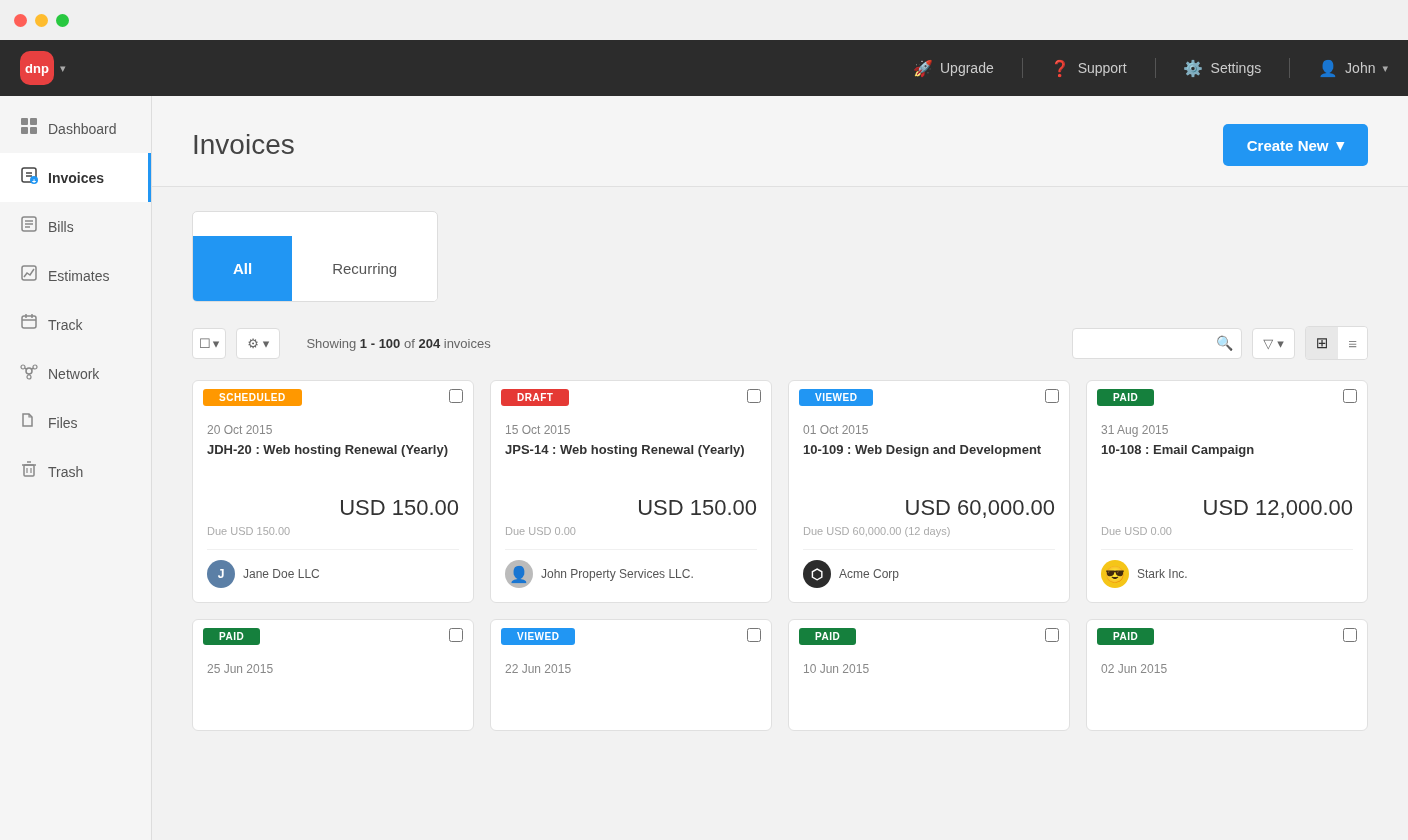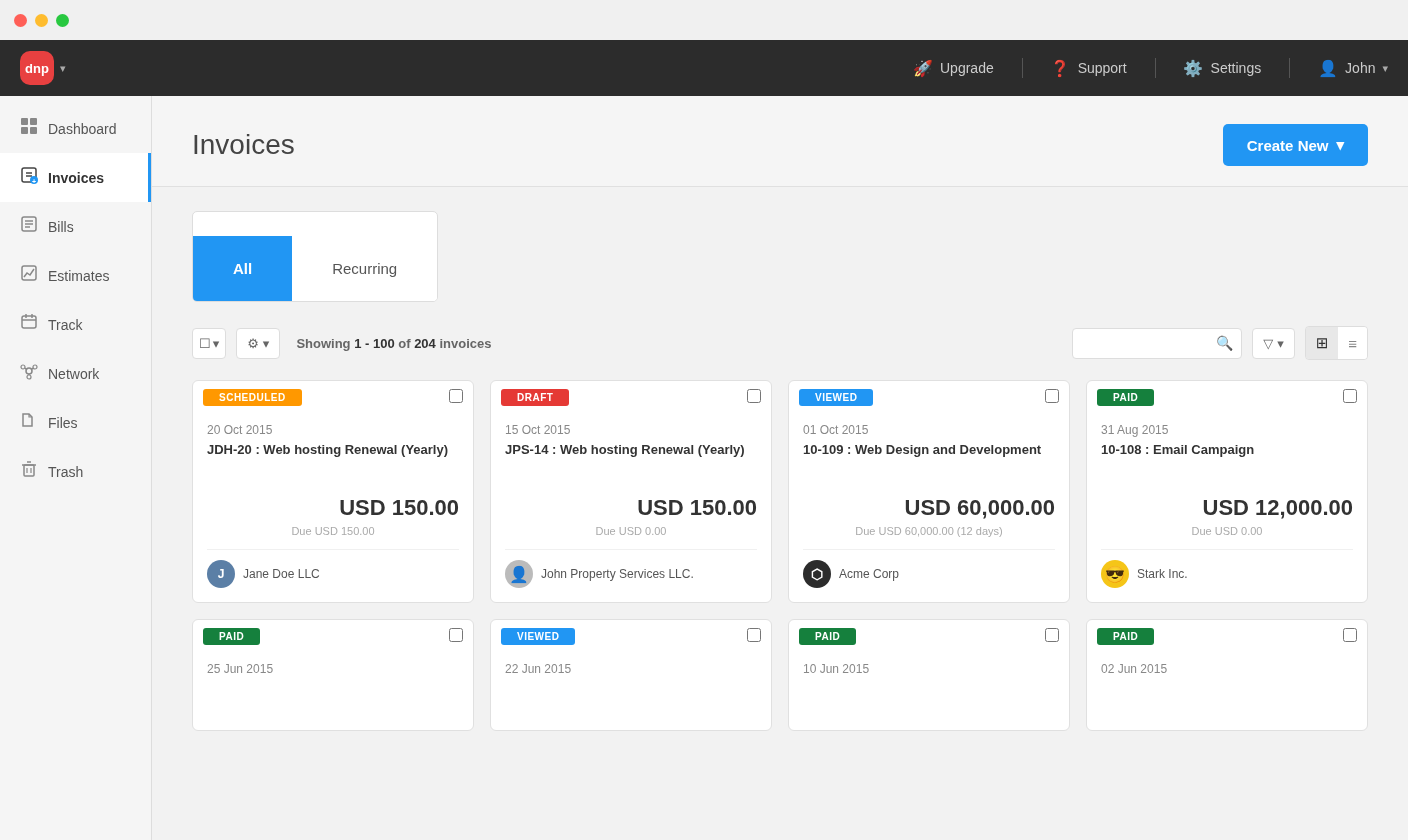--- a/index.html
+++ b/index.html
@@ -145,21 +145,21 @@
     .tab.active {
       background: #2196f3; color: white; font-weight: 600;
     }
 
     
     .toolbar {
       display: flex; align-items: center; gap: 10px;
       margin-bottom: 20px;
     }
     .toolbar-showing {
-      font-size: 13px; color: #666; margin-left: 6px; font-weight: bold;
+      font-size: 13px; color: #666; margin-left: 16px;
     }
     .toolbar-showing strong { color: #333; }
     .toolbar-spacer { flex: 1; }
     .toolbar-search {
       border: 1px solid #ddd; border-radius: 4px;
       padding: 7px 32px 7px 10px;
       font-size: 13px; color: #555; outline: none;
       background: white; width: 170px;
       position: relative;
     }
@@ -215,25 +215,25 @@
     .status-draft { background: #e53935; }
     .status-viewed { background: #2196f3; }
     .status-paid { background: #15803d; }
 
     .card-body {
       padding: 10px 14px 14px;
     }
     .card-date { font-size: 12px; color: #888; margin-bottom: 4px; }
     .card-title { font-size: 13px; font-weight: 600; color: #333; line-height: 1.4; min-height: 36px; }
     .card-amount {
-      text-align: right; font-size: 22px; font-weight: 700; color: #333;
+      text-align: right; font-size: 22px; font-weight: 400; color: #333;
       margin: 18px 0 4px;
     }
     .card-due {
-      text-align: center; font-size: 11px; color: #aaa; margin-bottom: 12px;
+      text-align: left; font-size: 11px; color: #aaa; margin-bottom: 12px;
     }
     .card-client {
       display: flex; align-items: center; gap: 8px;
       border-top: 1px solid #f0f0f0; padding-top: 10px;
     }
     .client-avatar {
       width: 28px; height: 28px; border-radius: 50%;
       display: flex; align-items: center; justify-content: center;
       font-size: 12px; font-weight: bold; color: white;
       flex-shrink: 0;

